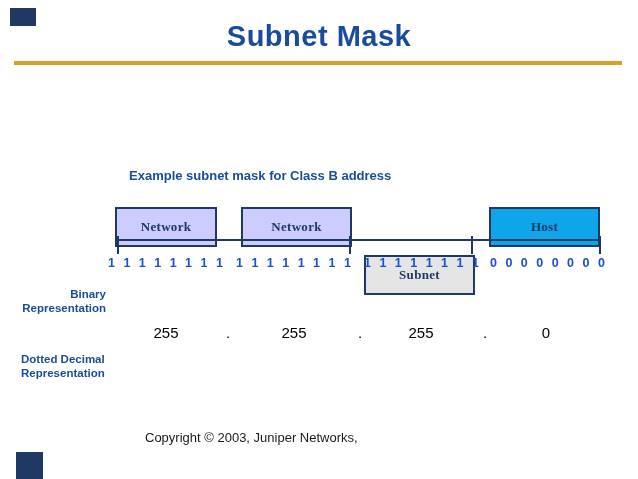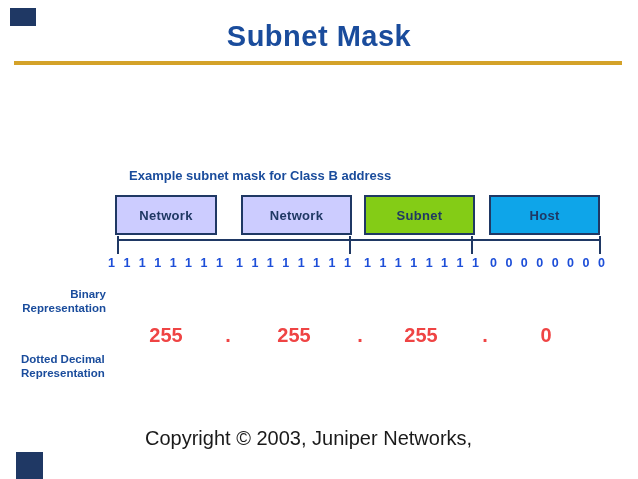--- a/index.html
+++ b/index.html
@@ -13,23 +13,23 @@
   .title{
     position:absolute;left:0;top:18px;width:100%;text-align:center;
     font-size:29px;font-weight:bold;color:#1A4C9C;line-height:36px;letter-spacing:0.5px;
   }
   .gold-rule{position:absolute;left:14px;top:61px;width:608px;height:4px;background:#D4A229;}
   .caption{
     position:absolute;left:85px;top:168px;
     font-size:13px;font-weight:bold;color:#1A4C9C;padding-left:44px;
   }
   .octet-box{
-    position:absolute;top:195px;height:40px;box-sizing:border-box;
+    position:absolute;top:207px;height:40px;box-sizing:border-box;
     border:2px solid #1F3864;display:flex;align-items:center;justify-content:center;
-    font-size:13px;font-weight:bold;color:#1F3864;letter-spacing:0.3px;
+    font-size:13px;font-weight:bold;color:#1F3864;letter-spacing:0.3px;font-family:Liberation Serif, serif;
   }
   .box-1{left:115px;width:102px;}
   .box-2{left:241px;width:111px;}
   .box-3{left:364px;width:111px;}
   .box-4{left:489px;width:111px;}
   .bracket-h{position:absolute;left:117px;top:239px;width:484px;height:2px;background:#1F3864;}
   .bracket-tick{position:absolute;top:236px;width:2px;height:18px;background:#1F3864;}
   .tick-1{left:117px;} .tick-2{left:349px;} .tick-3{left:471px;} .tick-4{left:599px;}
   .side-label{
     position:absolute;font-size:11.5px;font-weight:bold;color:#1A4C9C;line-height:14px;margin-top:31px;
@@ -37,27 +37,27 @@
   .binary-label{left:10px;top:256px;width:96px;text-align:right;}
   .decimal-label{left:21px;top:321px;text-align:center;}
   .octet-bits{
     position:absolute;top:256px;white-space:pre;
     font-size:12.5px;font-weight:bold;color:#1d4ed8;
     letter-spacing:2px;word-spacing:1px;
   }
   .bits-1{left:108px;} .bits-2{left:236px;} .bits-3{left:364px;} .bits-4{left:490px;text-align:right;}
   .dec-item{
     position:absolute;top:324px;transform:translateX(-50%);
-    font-size:20px;font-weight:bold;color:#ef4444;
+    font-size:15px;font-weight:normal;color:#000000;
   }
   .dec-v1{left:166px;} .dec-d1{left:228px;} .dec-v2{left:294px;} .dec-d2{left:360px;}
   .dec-v3{left:421px;} .dec-d3{left:485px;} .dec-v4{left:546px;}
   .footer{
     position:absolute;left:128px;top:426px;width:400px;
-    font-size:20px;color:#1A1A1A;line-height:24px;
+    font-size:13px;color:#1A1A1A;line-height:24px;
   }
   .footer-line1{padding-left:17px;}
 </style>
 </head>
 <body>
 
 <div class="slide">
 
   <div class="corner-box corner-tl"></div>
 
@@ -66,21 +66,21 @@
   <div class="gold-rule"></div>
 
   <div class="caption">Example subnet mask for Class B address</div>
 
   <div class="octet-box box-1" style="background: rgb(204, 204, 255);">
     <span>Network</span>
   </div>
   <div class="octet-box box-2" style="background: rgb(204, 204, 255);">
     <span>Network</span>
   </div>
-  <div class="octet-box box-3" style="background: #84cc16;">
+  <div class="octet-box box-3" style="background: #e5e5e5; margin-top: 48px;">
     <span>Subnet</span>
   </div>
   <div class="octet-box box-4" style="background: #0ea5e9; align-items: center;">
     <span>Host</span>
   </div>
 
   <div class="bracket-h"></div>
   <div class="bracket-tick tick-1"></div>
   <div class="bracket-tick tick-2"></div>
   <div class="bracket-tick tick-3"></div>

